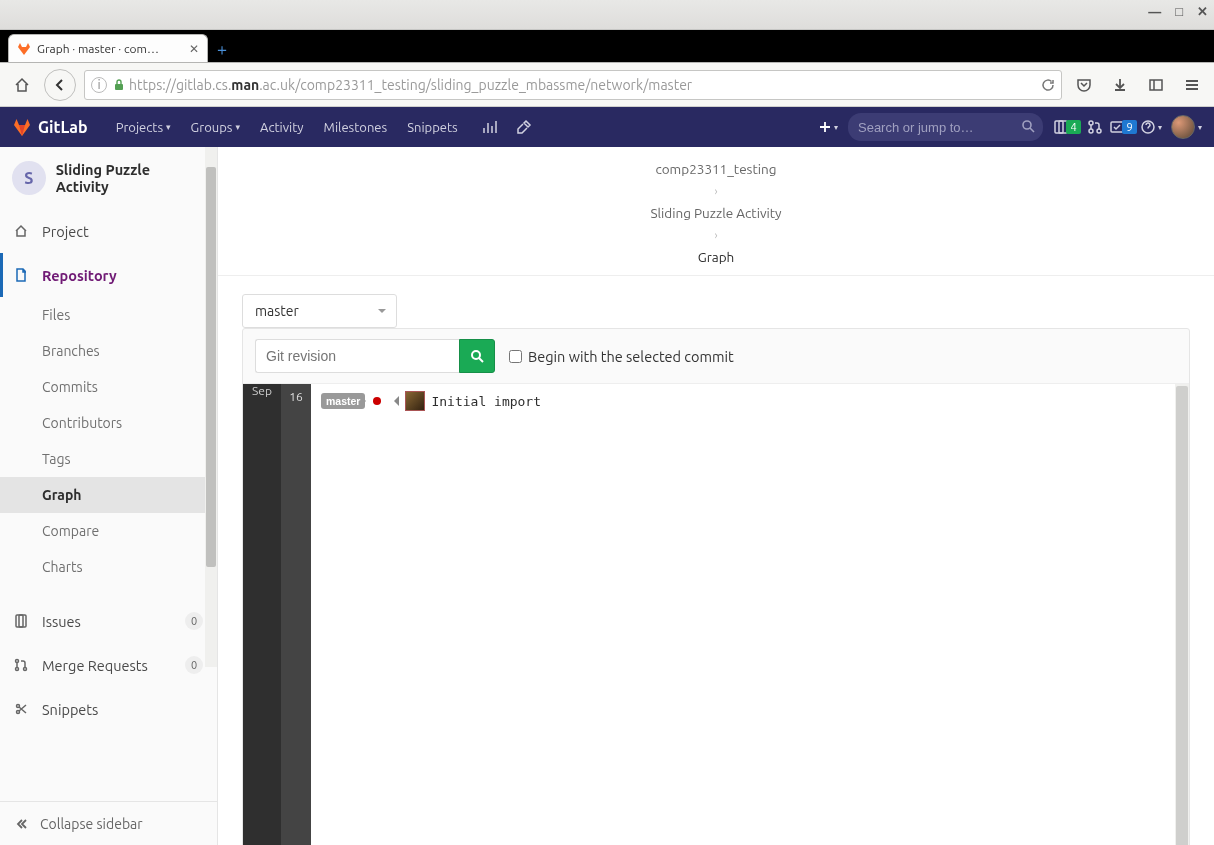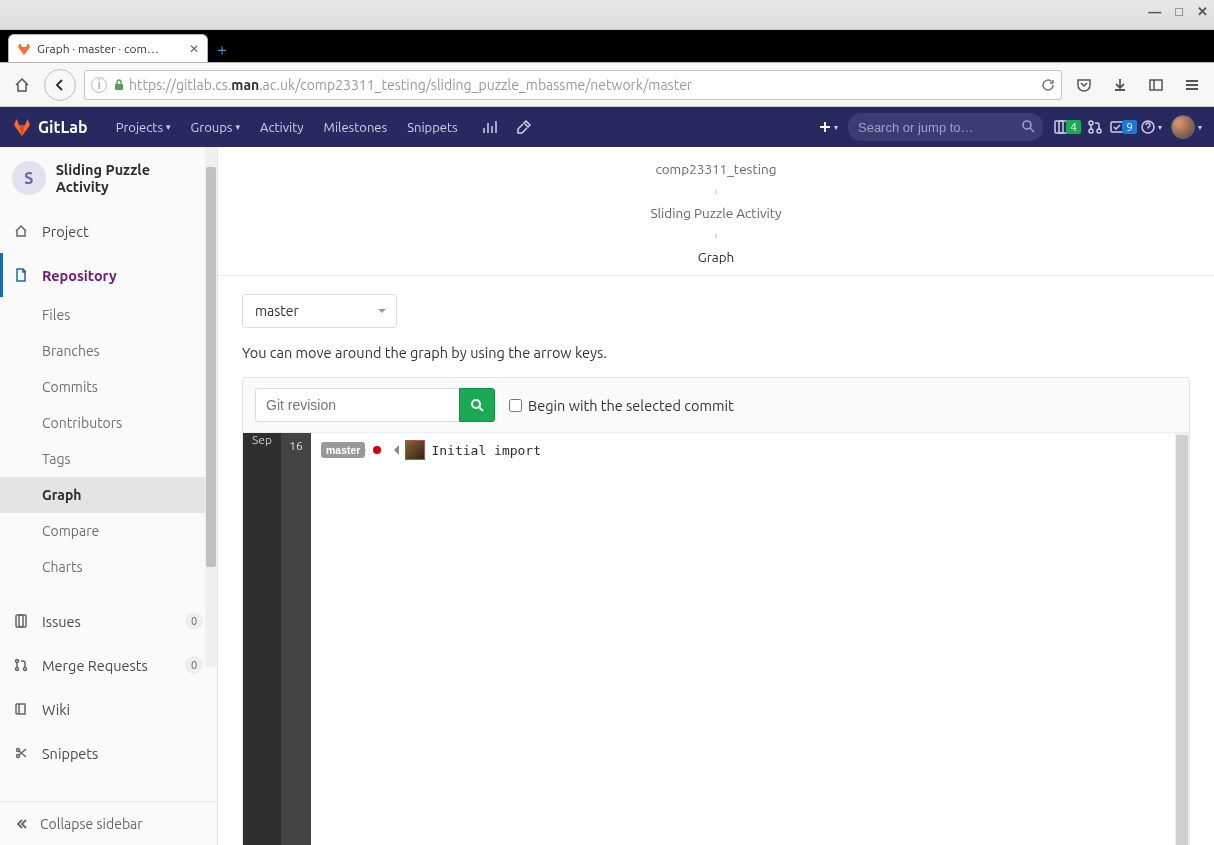--- a/index.html
+++ b/index.html
@@ -319,28 +319,20 @@
               <circle cx="11" cy="11" r="1.5"></circle>
               <path d="M3 5v4M11 9V5a2 2 0 00-2-2H7"></path>
             </svg>
           </span>
         <span>Merge Requests</span>
         <span class="cnt">0</span>
       </div>
       <div class="gl-sb-item">
         <span class="ico">
             <svg width="14" height="14" viewBox="0 0 14 14" fill="none" stroke="#666" stroke-width="1.5">
-              <path d="M3 2h8v10H3a1 1 0 01-1-1V3a1 1 0 011-1zM5 2v10"></path>
-            </svg>
-          </span>
-        <span>Wiki</span>
-      </div>
-      <div class="gl-sb-item">
-        <span class="ico">
-            <svg width="14" height="14" viewBox="0 0 14 14" fill="none" stroke="#666" stroke-width="1.5">
               <circle cx="4" cy="4" r="1.5"></circle>
               <circle cx="4" cy="10" r="1.5"></circle>
               <path d="M5 5l7 6M5 9l7-6"></path>
             </svg>
           </span>
         <span>Snippets</span>
       </div>
     </div>
     <div class="gl-sb-collapse">
       <span>
@@ -360,21 +352,20 @@
       <span>comp23311_testing</span>
       <span class="sep">›</span>
       <span>Sliding Puzzle Activity</span>
       <span class="sep">›</span>
       <span class="cur">Graph</span>
     </div>
     <hr class="hr">
     <div class="branch-dd">
       <span>master</span>
     </div>
-    <p class="hint">You can move around the graph by using the arrow keys.</p>
 
     <div class="graph-panel">
       <div class="graph-head">
         <div class="rev-wrap">
           <input class="rev-input" placeholder="Git revision" style="">
           <div class="rev-btn">
             <svg width="14" height="14" viewBox="0 0 14 14" fill="none" stroke="#fff" stroke-width="2">
                 <circle cx="6" cy="6" r="4"></circle>
                 <path d="M9 9l4 4"></path>
               </svg>

